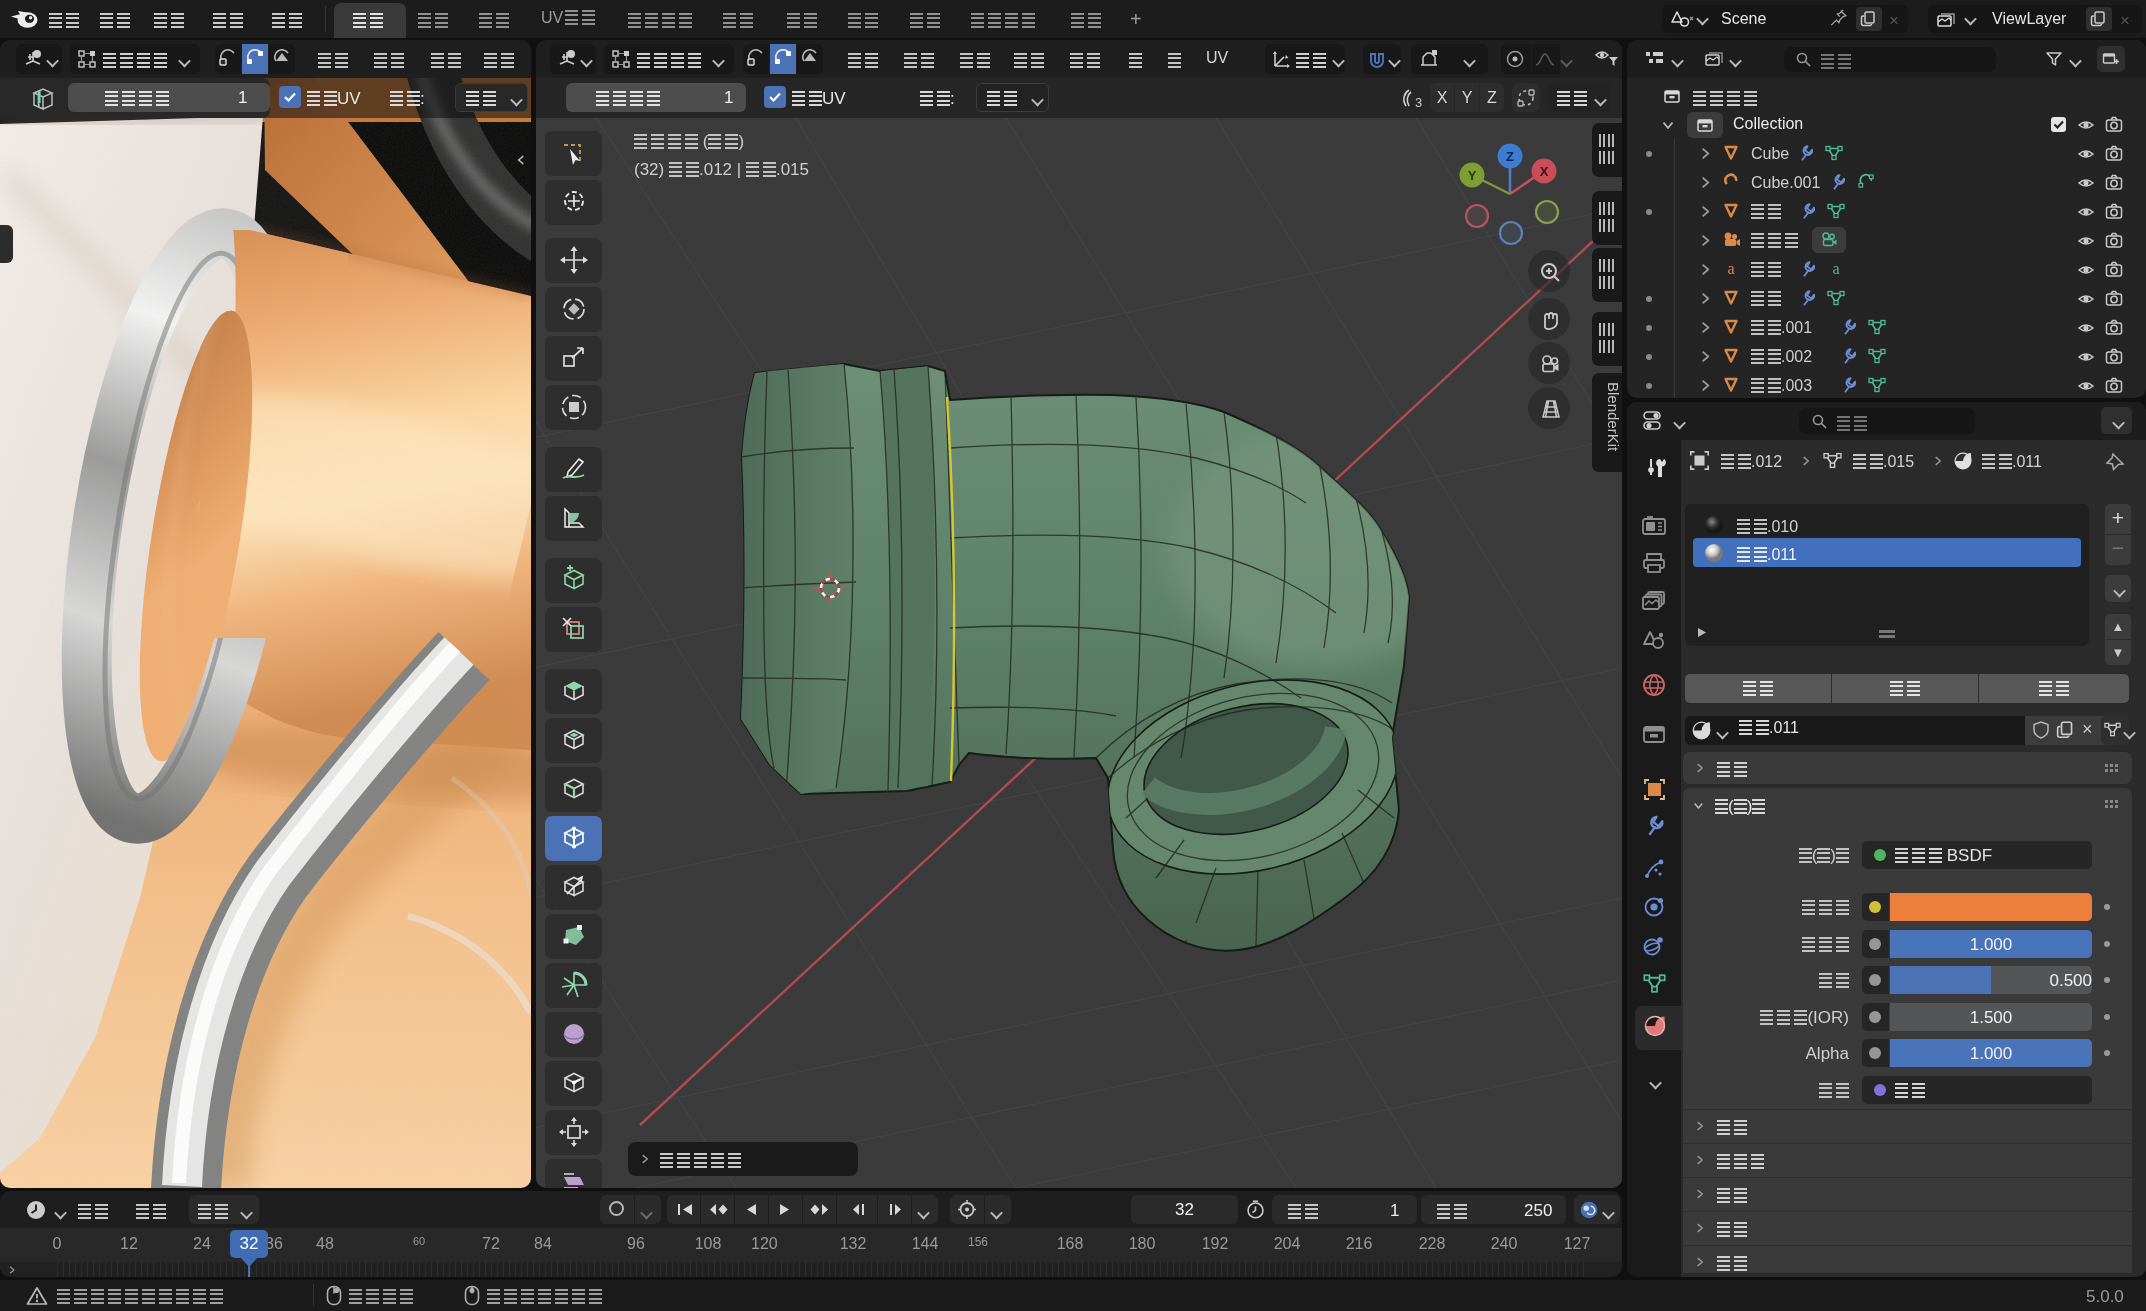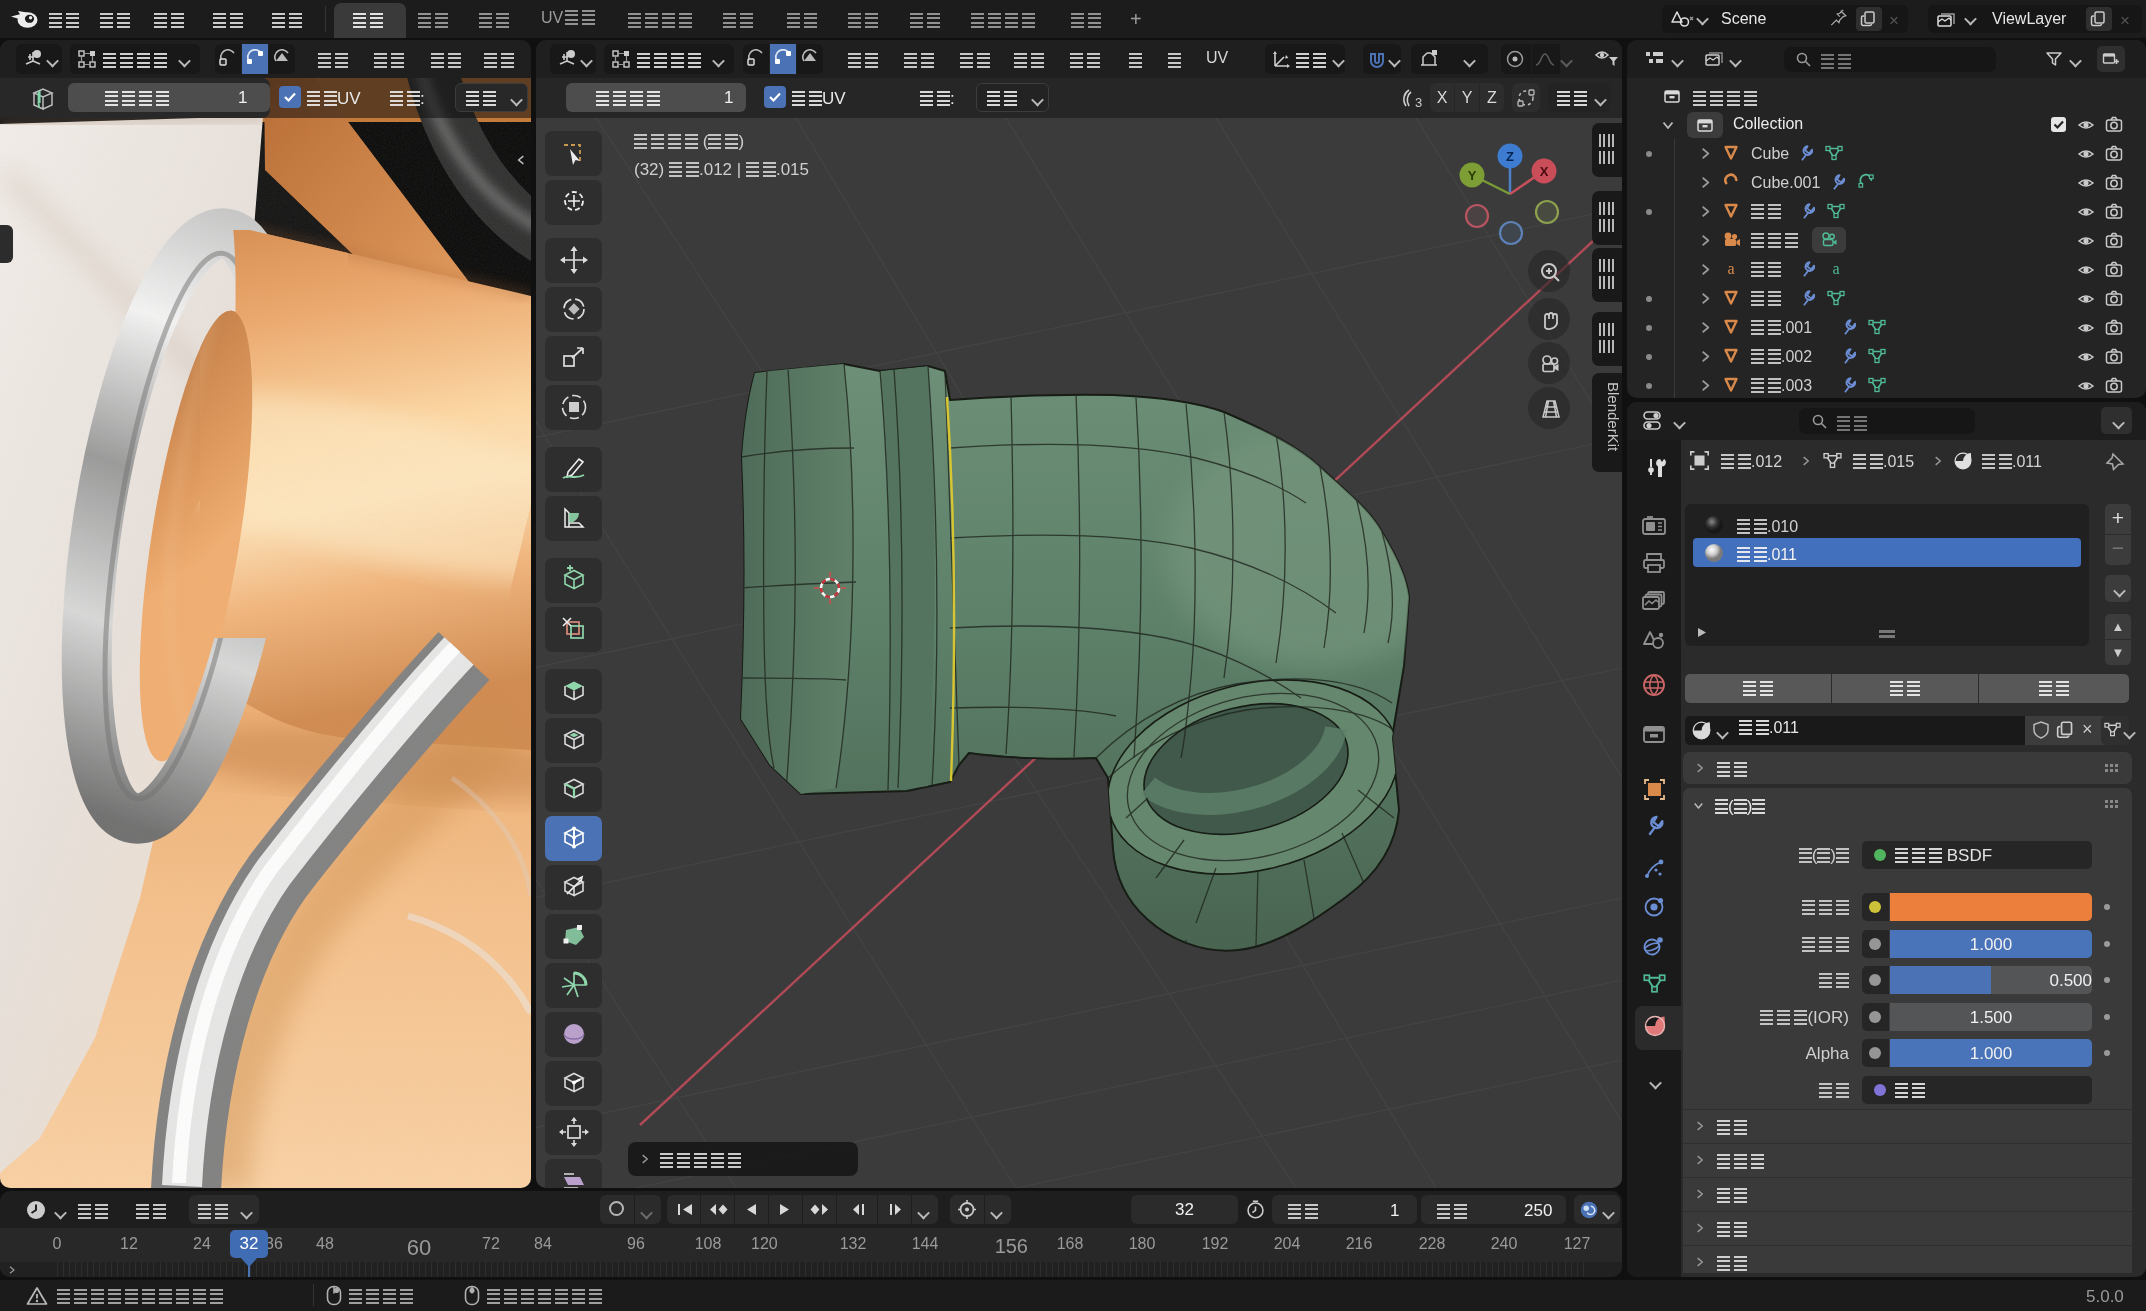--- a/index.html
+++ b/index.html
@@ -1302,29 +1302,29 @@
       <path d="M14 8 a4.5 4.5 0 1 1 -4 7" fill="none" stroke="#dbe7f8" stroke-width="1.6"></path>
     </svg>
  <div class="abs ch" style="left:1600px;top:15px"></div>
 
  <div class="abs" style="left:0;top:37px;width:1622px;height:34px;background:#282828"></div>
  <div class="abs" style="left:27px;top:44px;width:60px;text-align:center;color:#9a9a9a;font-size:16px">0</div>
  <div class="abs" style="left:99px;top:44px;width:60px;text-align:center;color:#9a9a9a;font-size:16px">12</div>
  <div class="abs" style="left:172px;top:44px;width:60px;text-align:center;color:#9a9a9a;font-size:16px">24</div>
  <div class="abs" style="left:244px;top:44px;width:60px;text-align:center;color:#9a9a9a;font-size:16px">36</div>
  <div class="abs" style="left:316px;top:44px;width:60px;text-align:left;color:#9a9a9a;font-size:16px">48</div>
- <div class="abs" style="left:389px;top:44px;width:60px;text-align:center;color:#9a9a9a;font-size:22px">60</div>
+ <div class="abs" style="left:389px;top:44px;width:60px;text-align:center;color:#9a9a9a;font-size:11px">60</div>
  <div class="abs" style="left:461px;top:44px;width:60px;text-align:center;color:#9a9a9a;font-size:16px">72</div>
  <div class="abs" style="left:534px;top:44px;width:60px;color:#9a9a9a;font-size:16px">84</div>
  <div class="abs" style="left:606px;top:44px;width:60px;text-align:center;color:#9a9a9a;font-size:16px">96</div>
  <div class="abs" style="left:678px;top:44px;width:60px;text-align:center;color:#9a9a9a;font-size:16px">108</div>
  <div class="abs" style="left:751px;top:44px;width:60px;color:#9a9a9a;font-size:16px">120</div>
  <div class="abs" style="left:823px;top:44px;width:60px;text-align:center;color:#9a9a9a;font-size:16px">132</div>
  <div class="abs" style="left:895px;top:44px;width:60px;text-align:center;color:#9a9a9a;font-size:16px">144</div>
- <div class="abs" style="left:968px;top:44px;width:60px;text-align:right;color:#9a9a9a;font-size:20px">156</div>
+ <div class="abs" style="left:968px;top:44px;width:60px;text-align:left;color:#9a9a9a;font-size:12px">156</div>
  <div class="abs" style="left:1040px;top:44px;width:60px;text-align:center;color:#9a9a9a;font-size:16px">168</div>
  <div class="abs" style="left:1112px;top:44px;width:60px;text-align:center;color:#9a9a9a;font-size:16px">180</div>
  <div class="abs" style="left:1185px;top:44px;width:60px;text-align:center;color:#9a9a9a;font-size:16px">192</div>
  <div class="abs" style="left:1257px;top:44px;width:60px;text-align:center;color:#9a9a9a;font-size:16px">204</div>
  <div class="abs" style="left:1329px;top:44px;width:60px;text-align:center;color:#9a9a9a;font-size:16px">216</div>
  <div class="abs" style="left:1402px;top:44px;width:60px;text-align:center;color:#9a9a9a;font-size:16px">228</div>
  <div class="abs" style="left:1474px;top:44px;width:60px;text-align:center;color:#9a9a9a;font-size:16px">240</div>
  <div class="abs" style="left:1547px;top:44px;width:60px;text-align:center;color:#9a9a9a;font-size:16px">127</div>
 
  <div class="abs" style="left:0;top:71px;width:1622px;height:15px;background:#212121"></div>

